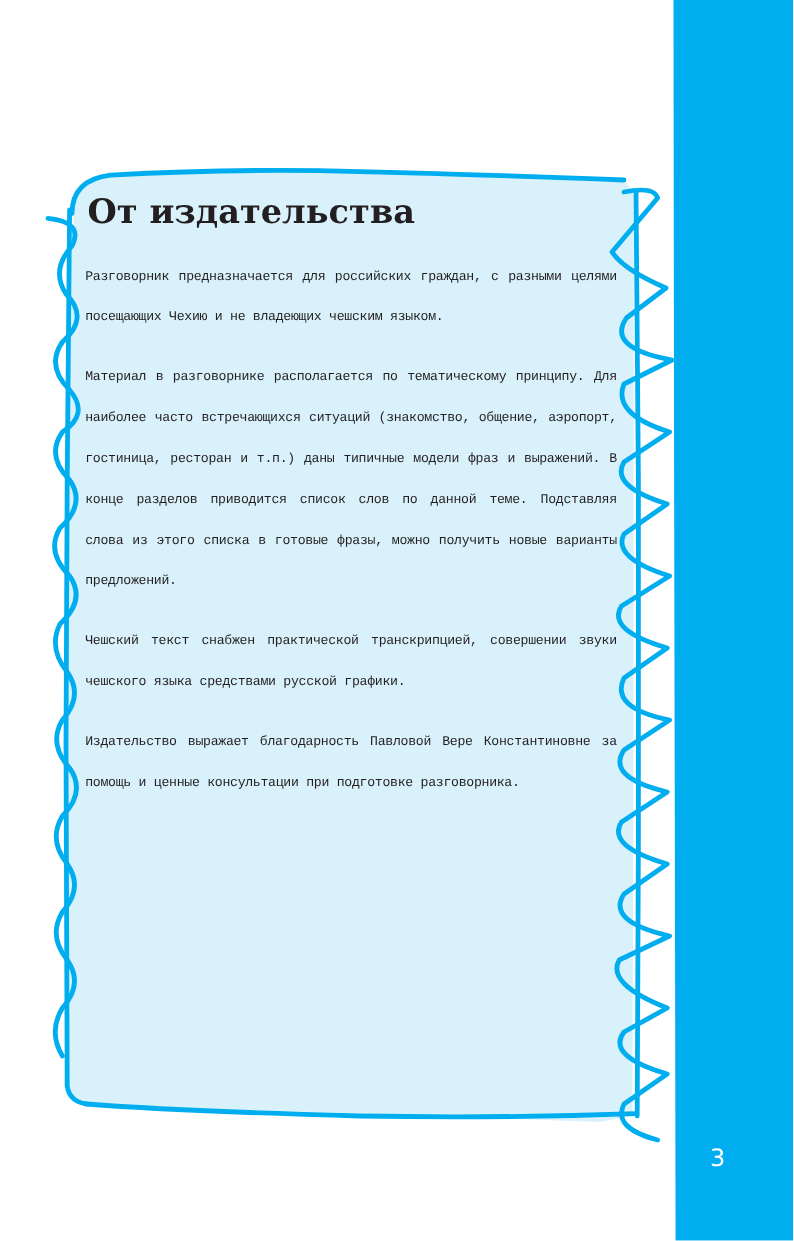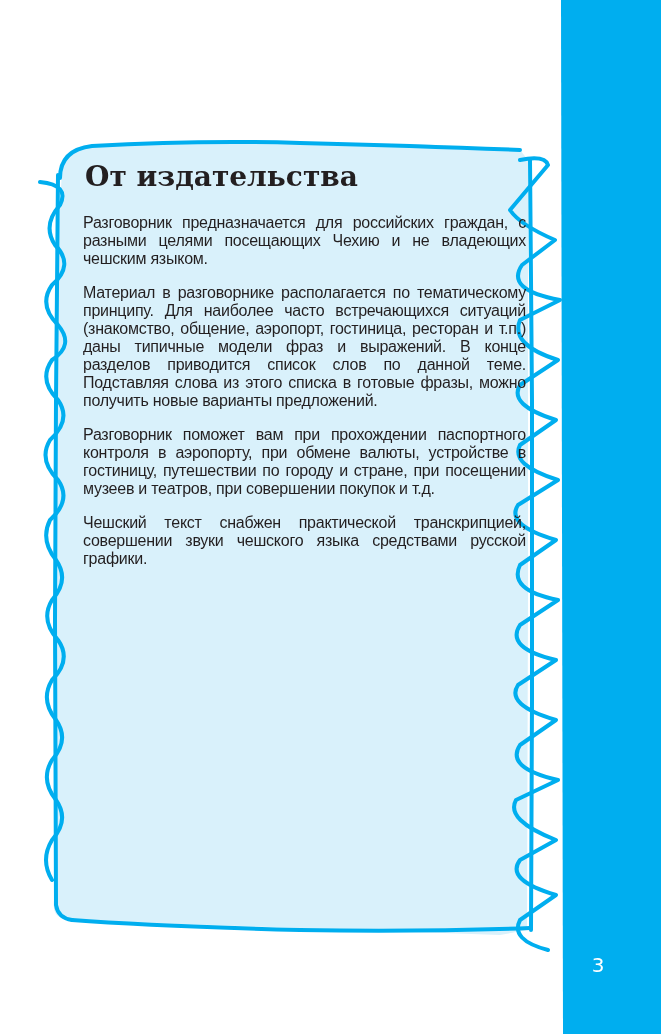--- a/index.html
+++ b/index.html
@@ -37,38 +37,38 @@
     .box-svg {
       position: absolute;
       left: 0;
       top: 0;
       width: 662px;
       height: 1034px;
       pointer-events: none;
     }
     .content {
       position: absolute;
-      left: 83px;
+      left: 71px;
       top: 157px;
       width: 443px;
       color: #231f20;
     }
     .title {
       font-family: "DejaVu Serif", serif;
       font-weight: bold;
       font-size: 28px;
       line-height: 40px;
       margin: 0 0 17px 2px;
       letter-spacing: 0px;
       color: #231f20;
     }
     .para {
-      font-family: Liberation Sans, sans-serif;
-      font-size: 16px;
-      line-height: 18px;
+      font-family: Liberation Mono, monospace;
+      font-size: 11px;
+      line-height: 34px;
       text-align: justify;
       margin: 0 0 16px 0;
       hyphens: manual;
       letter-spacing: -0.25px;
     }
   </style>
 </head>
 <body>
 
 <div class="side-strip"></div>
@@ -88,15 +88,15 @@
 
   <path d="M530 160 L532 400 L532 700 L531 930" fill="none" stroke="#00aeef" stroke-width="4" stroke-linecap="round"></path>
 
   <path d="M520 160 Q545 155 548 165 L510 210 Q520 225 555 240 L522 265 Q505 290 560 300 L520 320 Q510 345 558 360 L520 385 Q508 405 556 420 L520 445 Q510 465 558 480 L518 505 Q505 525 556 540 L520 565 Q508 590 558 600 L520 625 Q505 648 556 660 L518 685 Q505 705 556 720 L520 745 Q505 768 558 780 L516 800 Q505 820 556 840 L520 860 Q505 880 556 895 L520 920 Q510 940 548 950" fill="none" stroke="#00aeef" stroke-width="4" stroke-linecap="round" stroke-linejoin="round"></path>
 </svg>
 
 <div class="content">
   <h1 class="title">От издательства</h1>
   <p class="para">Разговорник предназначается для российских граждан, с разными целями посещающих Чехию и не владеющих чешским языком.</p>
   <p class="para">Материал в разговорнике располагается по тематическому принципу. Для наиболее часто встречающихся ситуаций (знакомство, общение, аэропорт, гостиница, ресторан и т.п.) даны типичные модели фраз и выражений. В конце разделов приводится список слов по данной теме. Подставляя слова из этого списка в готовые фразы, можно получить новые варианты предложений.</p>
-  <p class="para">Разговорник поможет вам при прохождении паспортного контроля в аэропорту, при обмене валюты, устройстве в гостиницу, путешествии по городу и стране, при посещении музеев и театров, при совершении покупок и т.д.</p>
   <p class="para">Чешский текст снабжен практической транскрипцией, совершении звуки чешского языка средствами русской графики.</p>
+  <p class="para">Издательство выражает благодарность Павловой Вере Константиновне за помощь и ценные консультации при подготовке разговорника.</p>
 </div>
 
 </body></html>

